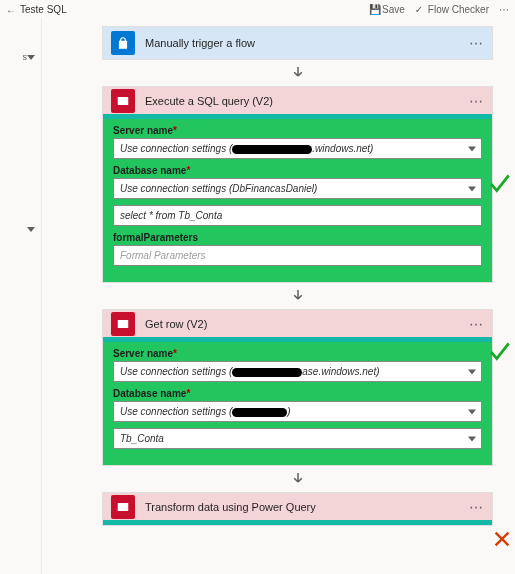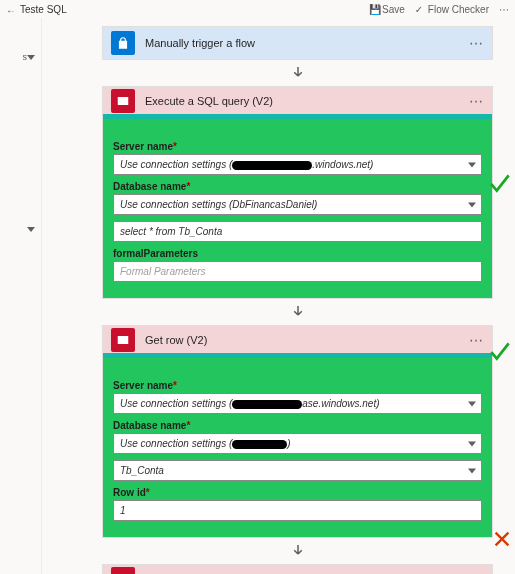--- a/index.html
+++ b/index.html
@@ -22,21 +22,21 @@
   .step-card { background: #22c55e; border: 1px solid #e1dfdd; margin-bottom: 0; box-shadow: 0 0.3px 0.9px rgba(0,0,0,0.1); }
   .step-header { display: flex; align-items: center; height: 32px; padding: 0 8px; }
   .step-header.trigger { background: #d6e6f7; }
   .step-header.action { background: #f3d5d7; border-bottom: 5px solid #14b8a6; }
   .step-icon { width: 24px; height: 24px; border-radius: 2px; display: flex; align-items: center; justify-content: center; margin-right: 10px; }
   .step-icon.blue { background: #0078d4; }
   .step-icon.red { background: #c8102e; }
   .step-title { flex: 1; font-size: 11px; color: #201f1e; }
   .ellipsis { color: #605e5c; font-size: 14px; letter-spacing: 1px; cursor: pointer; }
   
-  .step-body { padding: 22px 10px 10px; }
+  .step-body { padding: 6px 10px 10px; }
   .field { margin-bottom: 6px; }
   .field-label { font-size: 10px; color: #201f1e; margin-bottom: 2px; display: block; font-weight: 600; }
   .req { color: #a80000; }
   .field-input { width: 100%; border: 1px solid #8a8886; font-size: 10px; padding: 4px 20px 4px 6px; background: #fff; color: #323130; position: relative; font-style: italic; }
   .field-wrap { position: relative; }
   .field-caret { position: absolute; right: 6px; top: 50%; transform: translateY(-50%); width: 0; height: 0; border-left: 4px solid transparent; border-right: 4px solid transparent; border-top: 5px solid #605e5c; }
   .mask { display: inline-block; background: #000; border-radius: 8px; height: 9px; vertical-align: middle; }
 
   .arrow-down { display: flex; justify-content: center; padding: 4px 0; }
   .arrow-down svg { width: 18px; height: 18px; }
@@ -164,24 +164,20 @@
             <div class="field-input"><span>Use connection settings (</span><span class="mask" style="width:55px;"></span><span>)</span></div>
             <div class="field-caret"></div>
           </div>
         </div>
         <div class="field">
           <div class="field-wrap">
             <div class="field-input">Tb_Conta</div>
             <div class="field-caret"></div>
           </div>
         </div>
-        <div class="field">
-          <span class="field-label"><span>Row id</span><span class="req">*</span></span>
-          <div class="field-input">1</div>
-        </div>
       </div>
     </div>
     <div class="annotate check-green" style="top:320px;">
       <svg width="26" height="26" viewBox="0 0 24 24">
           <path d="M4 13l5 6L20 5" stroke="#18a821" stroke-width="2.5" fill="none"></path>
         </svg>
     </div>
 
     <div class="arrow-down">
       <svg viewBox="0 0 24 24">

